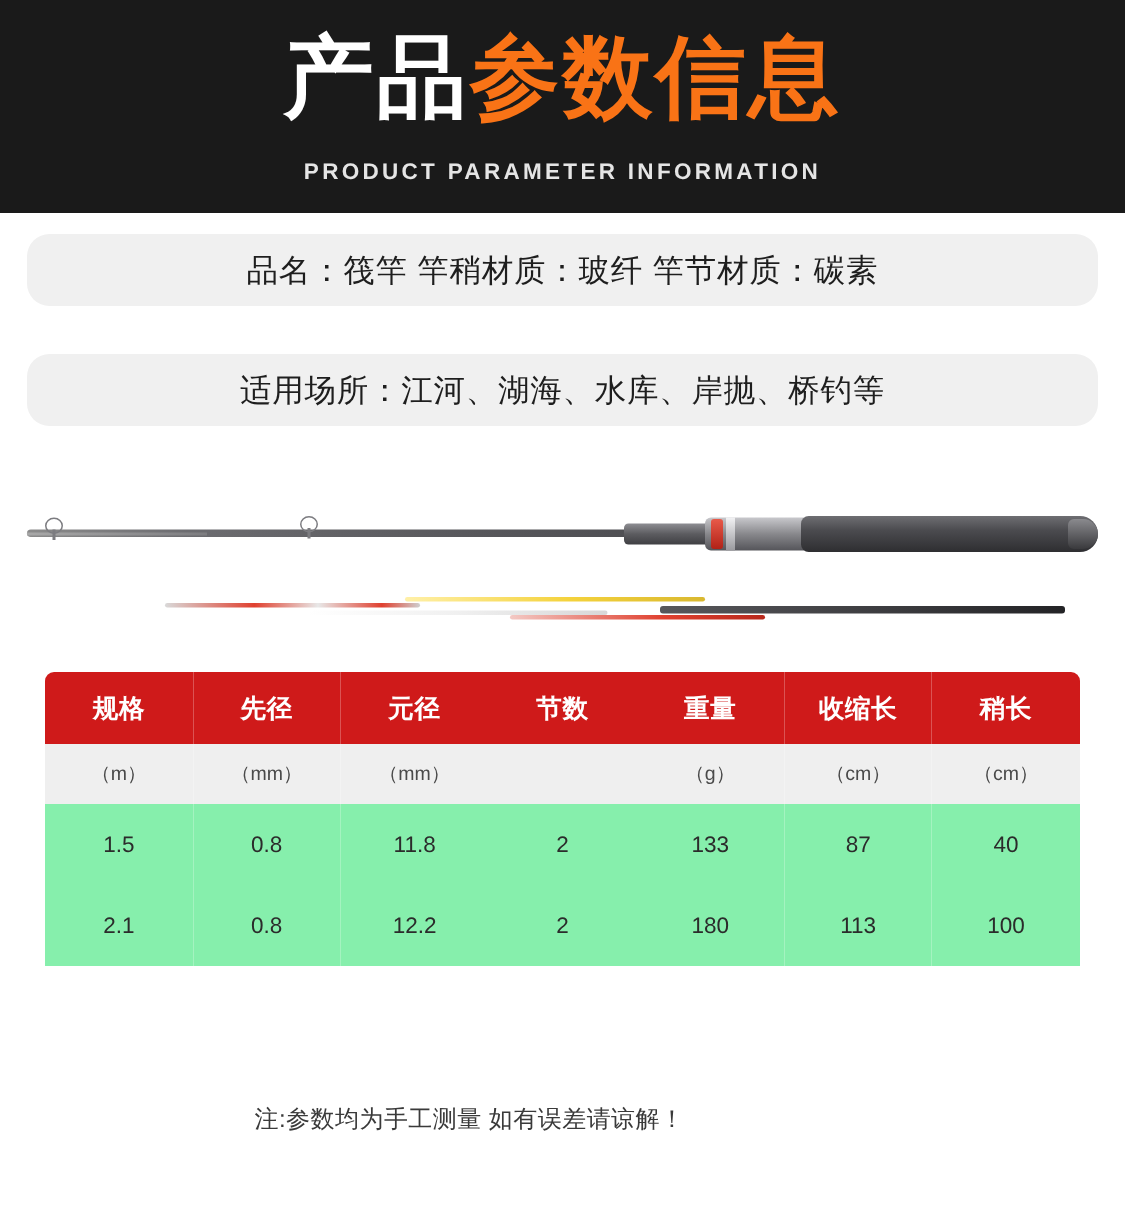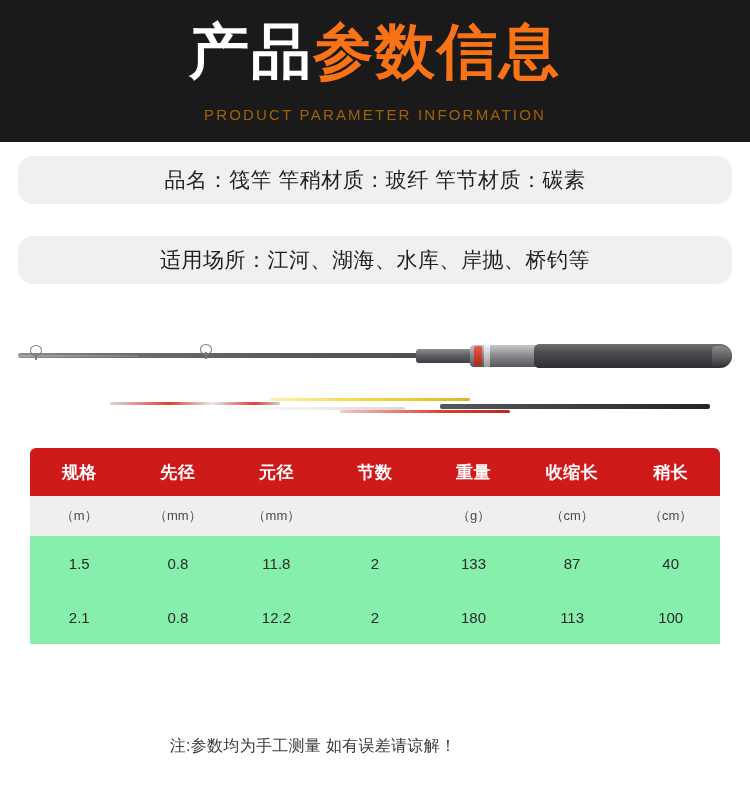--- a/index.html
+++ b/index.html
@@ -39,21 +39,22 @@
     color: #f97316;
     letter-spacing: 2px;
   }
   .subtitle {
     position: absolute;
     left: 0; top: 106px;
     width: 750px;
     text-align: center;
     font-size: 15px;
     letter-spacing: 2.2px;
-    color: #a16207;
+    color: #e5e5e5;
+    font-weight: bold;
   }
 
   
   .info-bar {
     position: absolute;
     left: 18px;
     width: 714px;
     height: 48px;
     background: #f0f0f0;
     border-radius: 15px;

